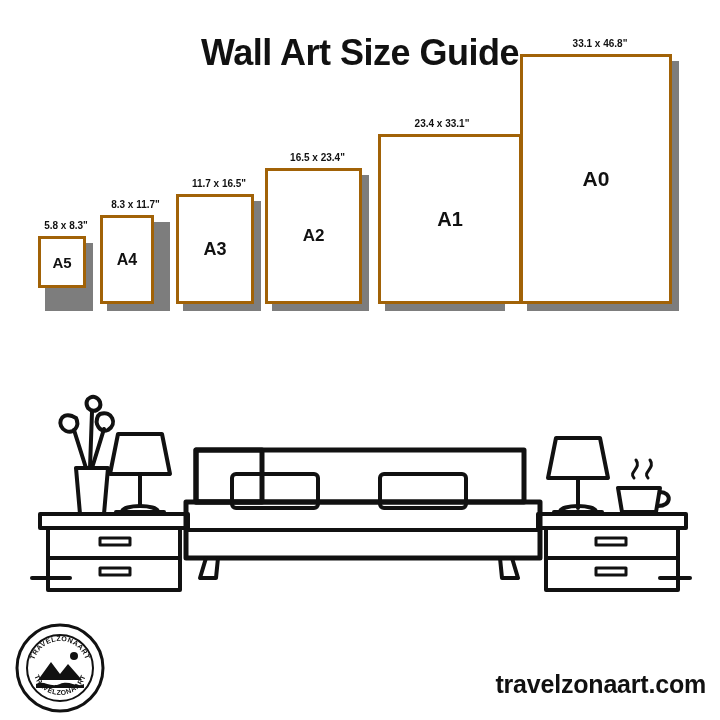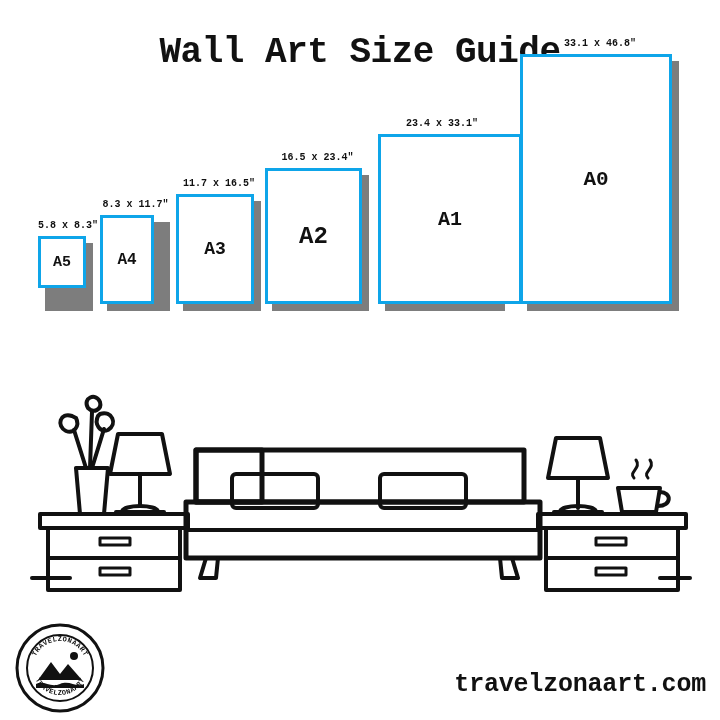--- a/index.html
+++ b/index.html
@@ -12,21 +12,20 @@
     height: 720px;
     font-family: "Liberation Sans", sans-serif;
     color: #1a1a1a;
     position: relative;
     overflow: hidden;
   }
   #page {
     position: relative;
     width: 720px;
     height: 720px;
-    font-family: Liberation Mono, monospace;
   }
 
   
   #title {
     position: absolute;
     top: 32px;
     left: 0;
     width: 720px;
     text-align: center;
     font-size: 36px;
@@ -61,21 +60,21 @@
     position: absolute;
     background: #7d7d7d;
     left: 7px;
     top: 7px;
   }
   .frame-box {
     position: absolute;
     left: 0;
     top: 0;
     background: #ffffff;
-    border: 3px solid #0ea5e9;
+    border: 3px solid #a16207;
     box-sizing: border-box;
     display: flex;
     align-items: center;
     justify-content: center;
   }
   .frame-name {
     font-weight: bold;
     color: #111111;
   }
 
@@ -145,21 +144,21 @@
         <div class="frame-label" style="top: -16px;">11.7 x 16.5"</div>
         <div class="frame-shadow" style="width: 78px; height: 110px;"></div>
         <div class="frame-box" style="width: 78px; height: 110px;">
           <span class="frame-name" style="font-size: 18px;">A3</span>
         </div>
       </div>
       <div class="frame-wrap" style="left: 265px; bottom: 88px; width: 105px; height: 144px;">
         <div class="frame-label" style="top: -16px;">16.5 x 23.4"</div>
         <div class="frame-shadow" style="width: 97px; height: 136px;"></div>
         <div class="frame-box" style="width: 97px; height: 136px;">
-          <span class="frame-name" style="font-size: 24px;">A2</span>
+          <span class="frame-name" style="font-size: 17px;">A2</span>
         </div>
       </div>
       <div class="frame-wrap" style="left: 378px; bottom: 88px; width: 128px; height: 178px;">
         <div class="frame-label" style="top: -16px;">23.4 x 33.1"</div>
         <div class="frame-shadow" style="width: 120px; height: 170px;"></div>
         <div class="frame-box" style="width: 144px; height: 170px;">
           <span class="frame-name" style="font-size: 20px;">A1</span>
         </div>
       </div>
       <div class="frame-wrap" style="left: 520px; bottom: 88px; width: 160px; height: 258px;">

